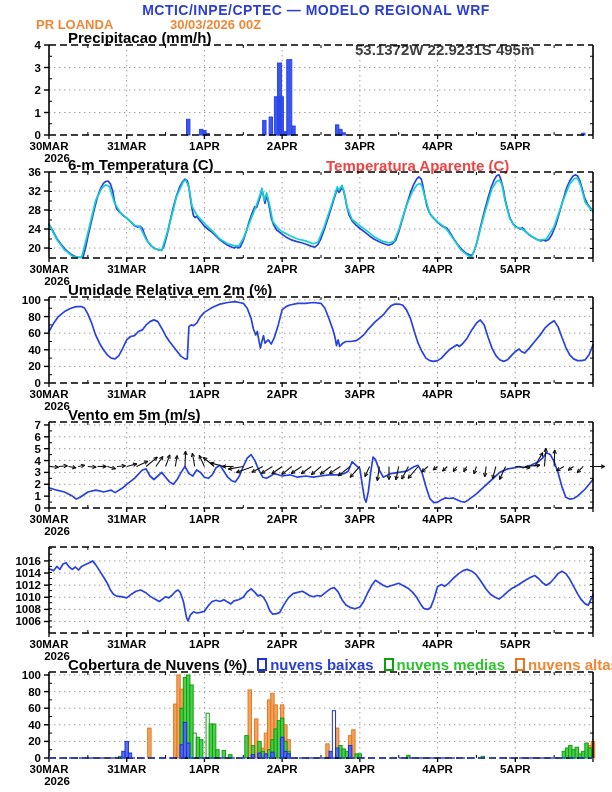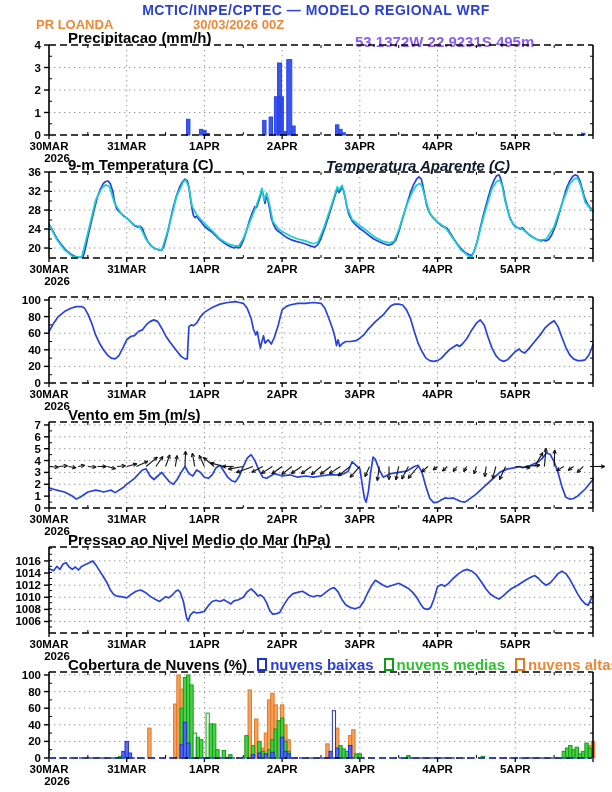--- a/index.html
+++ b/index.html
@@ -2,24 +2,24 @@
 <html><head>
 <meta charset="utf-8">
 <style>
   html,body{margin:0;padding:0;background:#ffffff;}
   .page{position:relative;width:612px;height:792px;background:#fff;overflow:hidden;
         font-family:"Liberation Sans",sans-serif;font-weight:700;}
   .hdr1{position:absolute;top:2px;left:0;width:612px;text-align:center;
         font-size:14px;letter-spacing:0.5px;color:#2b3fd8;margin-left:10px;}
   .hdr2{position:absolute;top:17px;left:0;width:612px;font-size:13px;color:#ef8836;}
   .hdr2 .station{position:absolute;left:36px;top:0;}
-  .hdr2 .run{position:absolute;left:170px;top:0;margin-left:23px;}
+  .hdr2 .run{position:absolute;left:170px;top:0;}
   .ptitle{position:absolute;left:68px;font-size:15px;color:#000;white-space:nowrap;}
-  .ptitle .loc{position:absolute;left:287px;top:4px;color:#8b5cf6;}
-  .ptitle .cyanlbl{position:absolute;left:258px;top:1px;color:#0f172a;font-style:italic;}
+  .ptitle .loc{position:absolute;left:287px;top:12px;color:#404040;}
+  .ptitle .cyanlbl{position:absolute;left:258px;top:1px;color:#ef4444;}
   .legend{display:inline;}
   .legend .item{margin-left:10px;margin-top:20px;}
   .lgbox{display:inline-block;width:6px;height:9px;border:2px solid;vertical-align:-1px;
          background:#fff;margin-right:3px;}
   svg text{font-family:"Liberation Sans",sans-serif;font-weight:700;fill:#000;}
 </style>
 </head>
 <body>
 
 <div class="page">
@@ -29,32 +29,32 @@
     <span class="station">PR LOANDA</span>
     <span class="run">30/03/2026 00Z</span>
   </div>
 
   <div class="ptitle" style="top:29px">
     <span>Precipitacao (mm/h)</span>
     <span class="loc">53.1372W 22.9231S 495m</span>
   </div>
 
   <div class="ptitle" style="top:156px">
-    <span>9-m Temperatura (C)</span>
+    <span>6-m Temperatura (C)</span>
     <span class="cyanlbl">Temperatura Aparente (C)</span>
   </div>
 
+  <div class="ptitle" style="top:281px">
+    <span>Umidade Relativa em 2m (%)</span>
+  </div>
 
   <div class="ptitle" style="top:406px">
     <span>Vento em 5m (m/s)</span>
   </div>
 
-  <div class="ptitle" style="top:531px">
-    <span>Pressao ao Nivel Medio do Mar (hPa)</span>
-  </div>
 
   <div class="ptitle" style="top:656px">
     <span>Cobertura de Nuvens (%)</span><span class="legend"><span class="item" style="color:#2b3fd8"><span class="lgbox" id="lg0" style="border-color: rgb(31, 48, 216);"></span><span>nuvens baixas</span></span><span class="item" style="color:#2fc42f"><span class="lgbox" id="lg1" style="border-color: rgb(15, 160, 15);"></span><span>nuvens medias</span></span><span class="item" style="color:#ef8836"><span class="lgbox" id="lg2" style="border-color: rgb(226, 121, 31);"></span><span>nuvens altas</span></span></span>
   </div>
 
   <svg id="plot" width="612" height="792" style="position:absolute;top:0;left:0">
       <line x1="49" y1="112.5" x2="593" y2="112.5" stroke="#999999" stroke-width="1" stroke-dasharray="1.4,3.6"></line>
       <line x1="49" y1="90" x2="593" y2="90" stroke="#999999" stroke-width="1" stroke-dasharray="1.4,3.6"></line>
       <line x1="49" y1="67.5" x2="593" y2="67.5" stroke="#999999" stroke-width="1" stroke-dasharray="1.4,3.6"></line>
       <line x1="126.71428571428571" y1="45" x2="126.71428571428571" y2="135" stroke="#999999" stroke-width="1" stroke-dasharray="1.4,3.6"></line>

